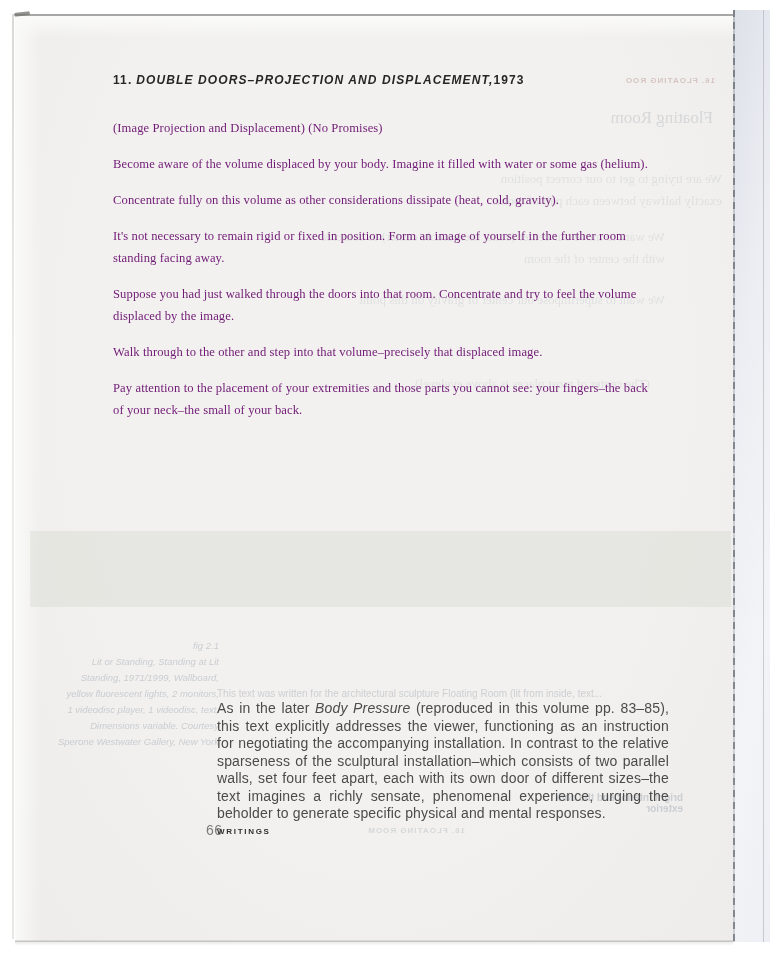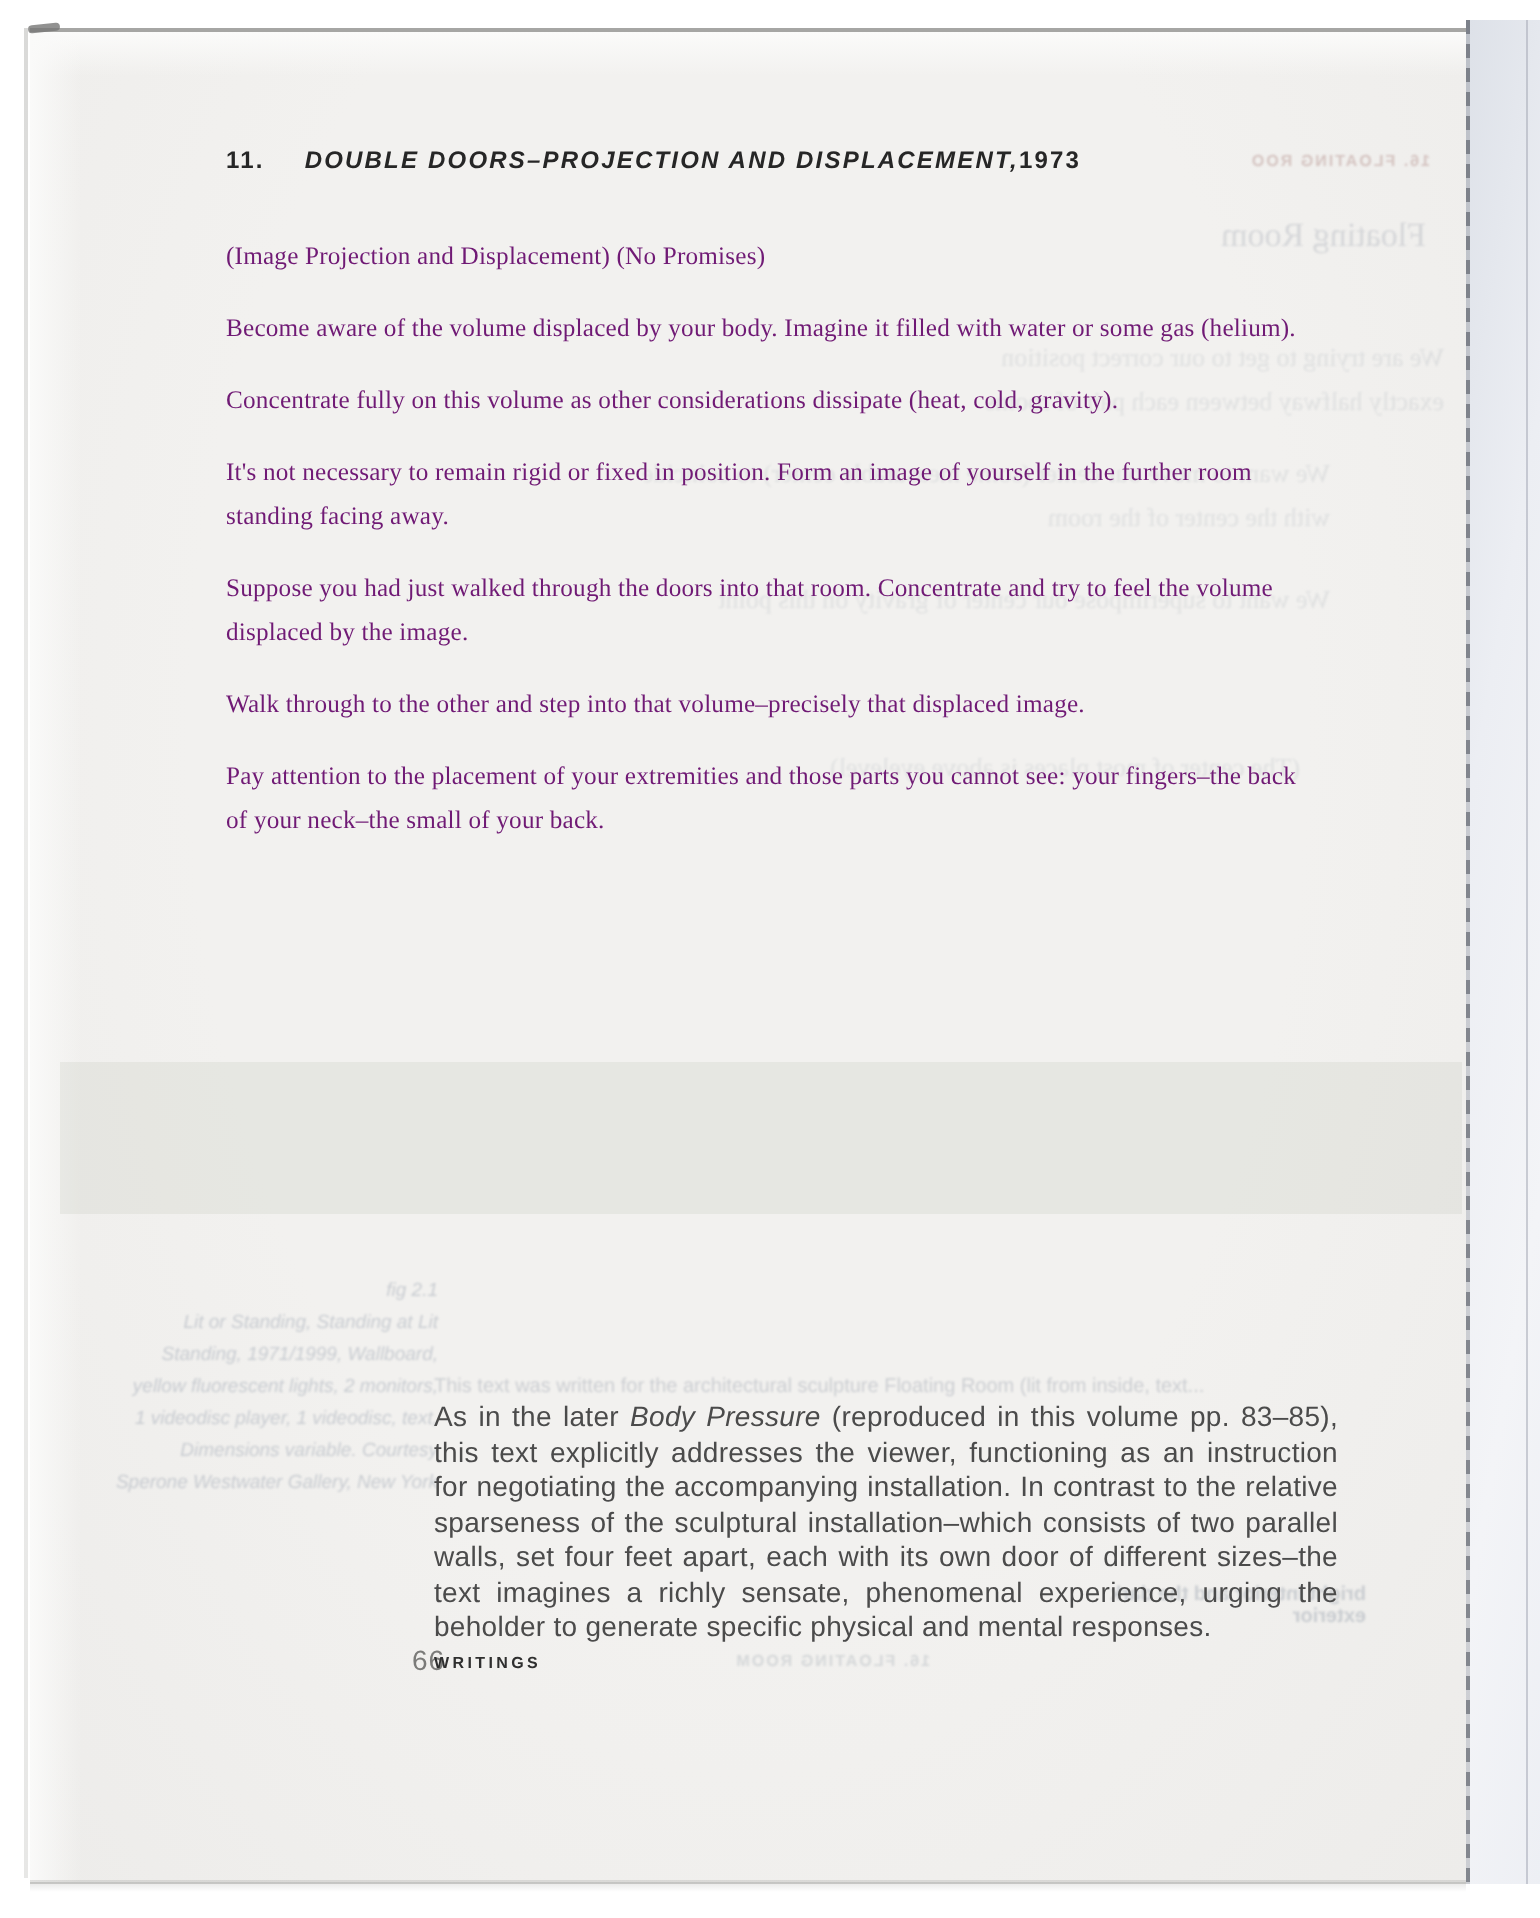--- a/index.html
+++ b/index.html
@@ -52,21 +52,21 @@
   .ghost-band{
     position:absolute;left:30px;top:531px;width:701px;height:76px;
     background:rgba(201,203,193,.28);
   }
   
   .heading{
     position:absolute;left:113px;top:73px;width:560px;
     font-size:12px;font-weight:bold;color:#262626;letter-spacing:1.1px;
   }
   .heading .t-italic{font-style:italic;}
-  .heading .t-num{margin-right:20px;}
+  .heading .t-num{margin-right:4px;}
   .heading .t-year{margin-left:0;}
   .body-text{
     position:absolute;left:113px;top:117px;width:548px;
     font-size:12.6px;line-height:22px;color:#701a75;letter-spacing:.1px;font-family:Liberation Serif, serif;
   }
   .body-text p{margin:0 0 14px 0;}
   .footnote{
     position:absolute;left:217px;top:700px;width:452px;
     font-size:14px;line-height:17.5px;color:#4b4b4b;text-align:justify;
     letter-spacing:.15px;

